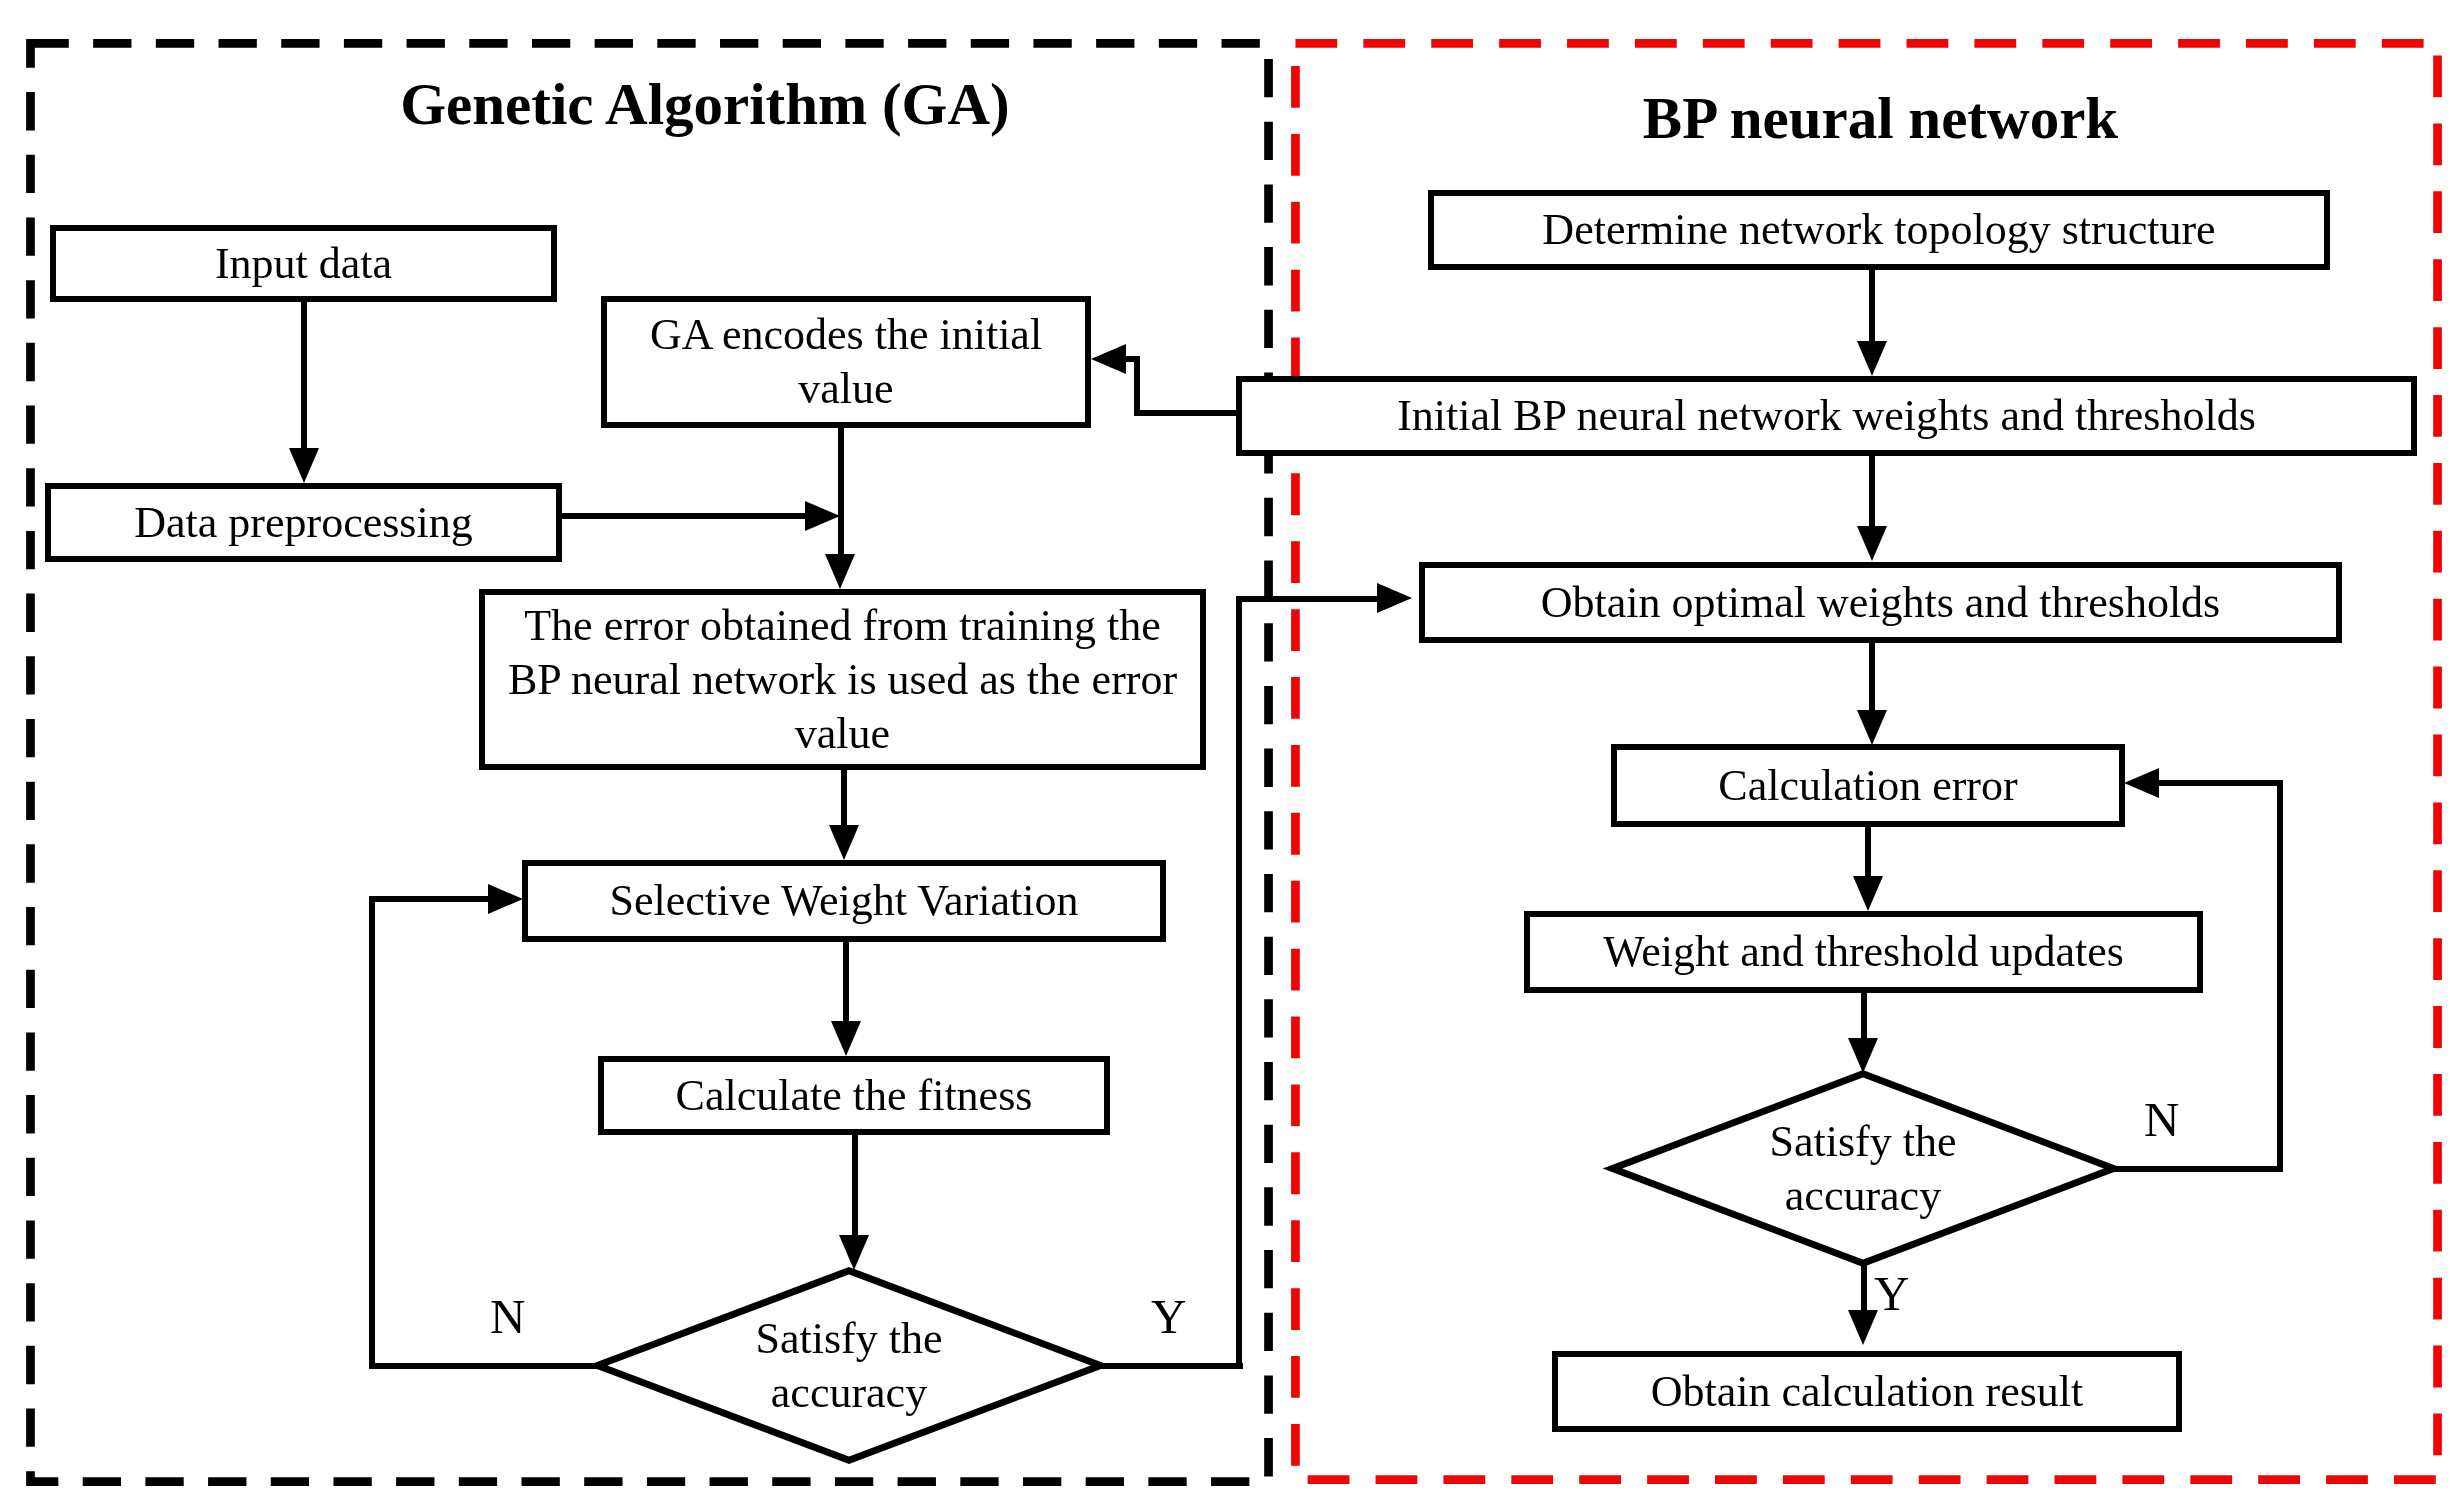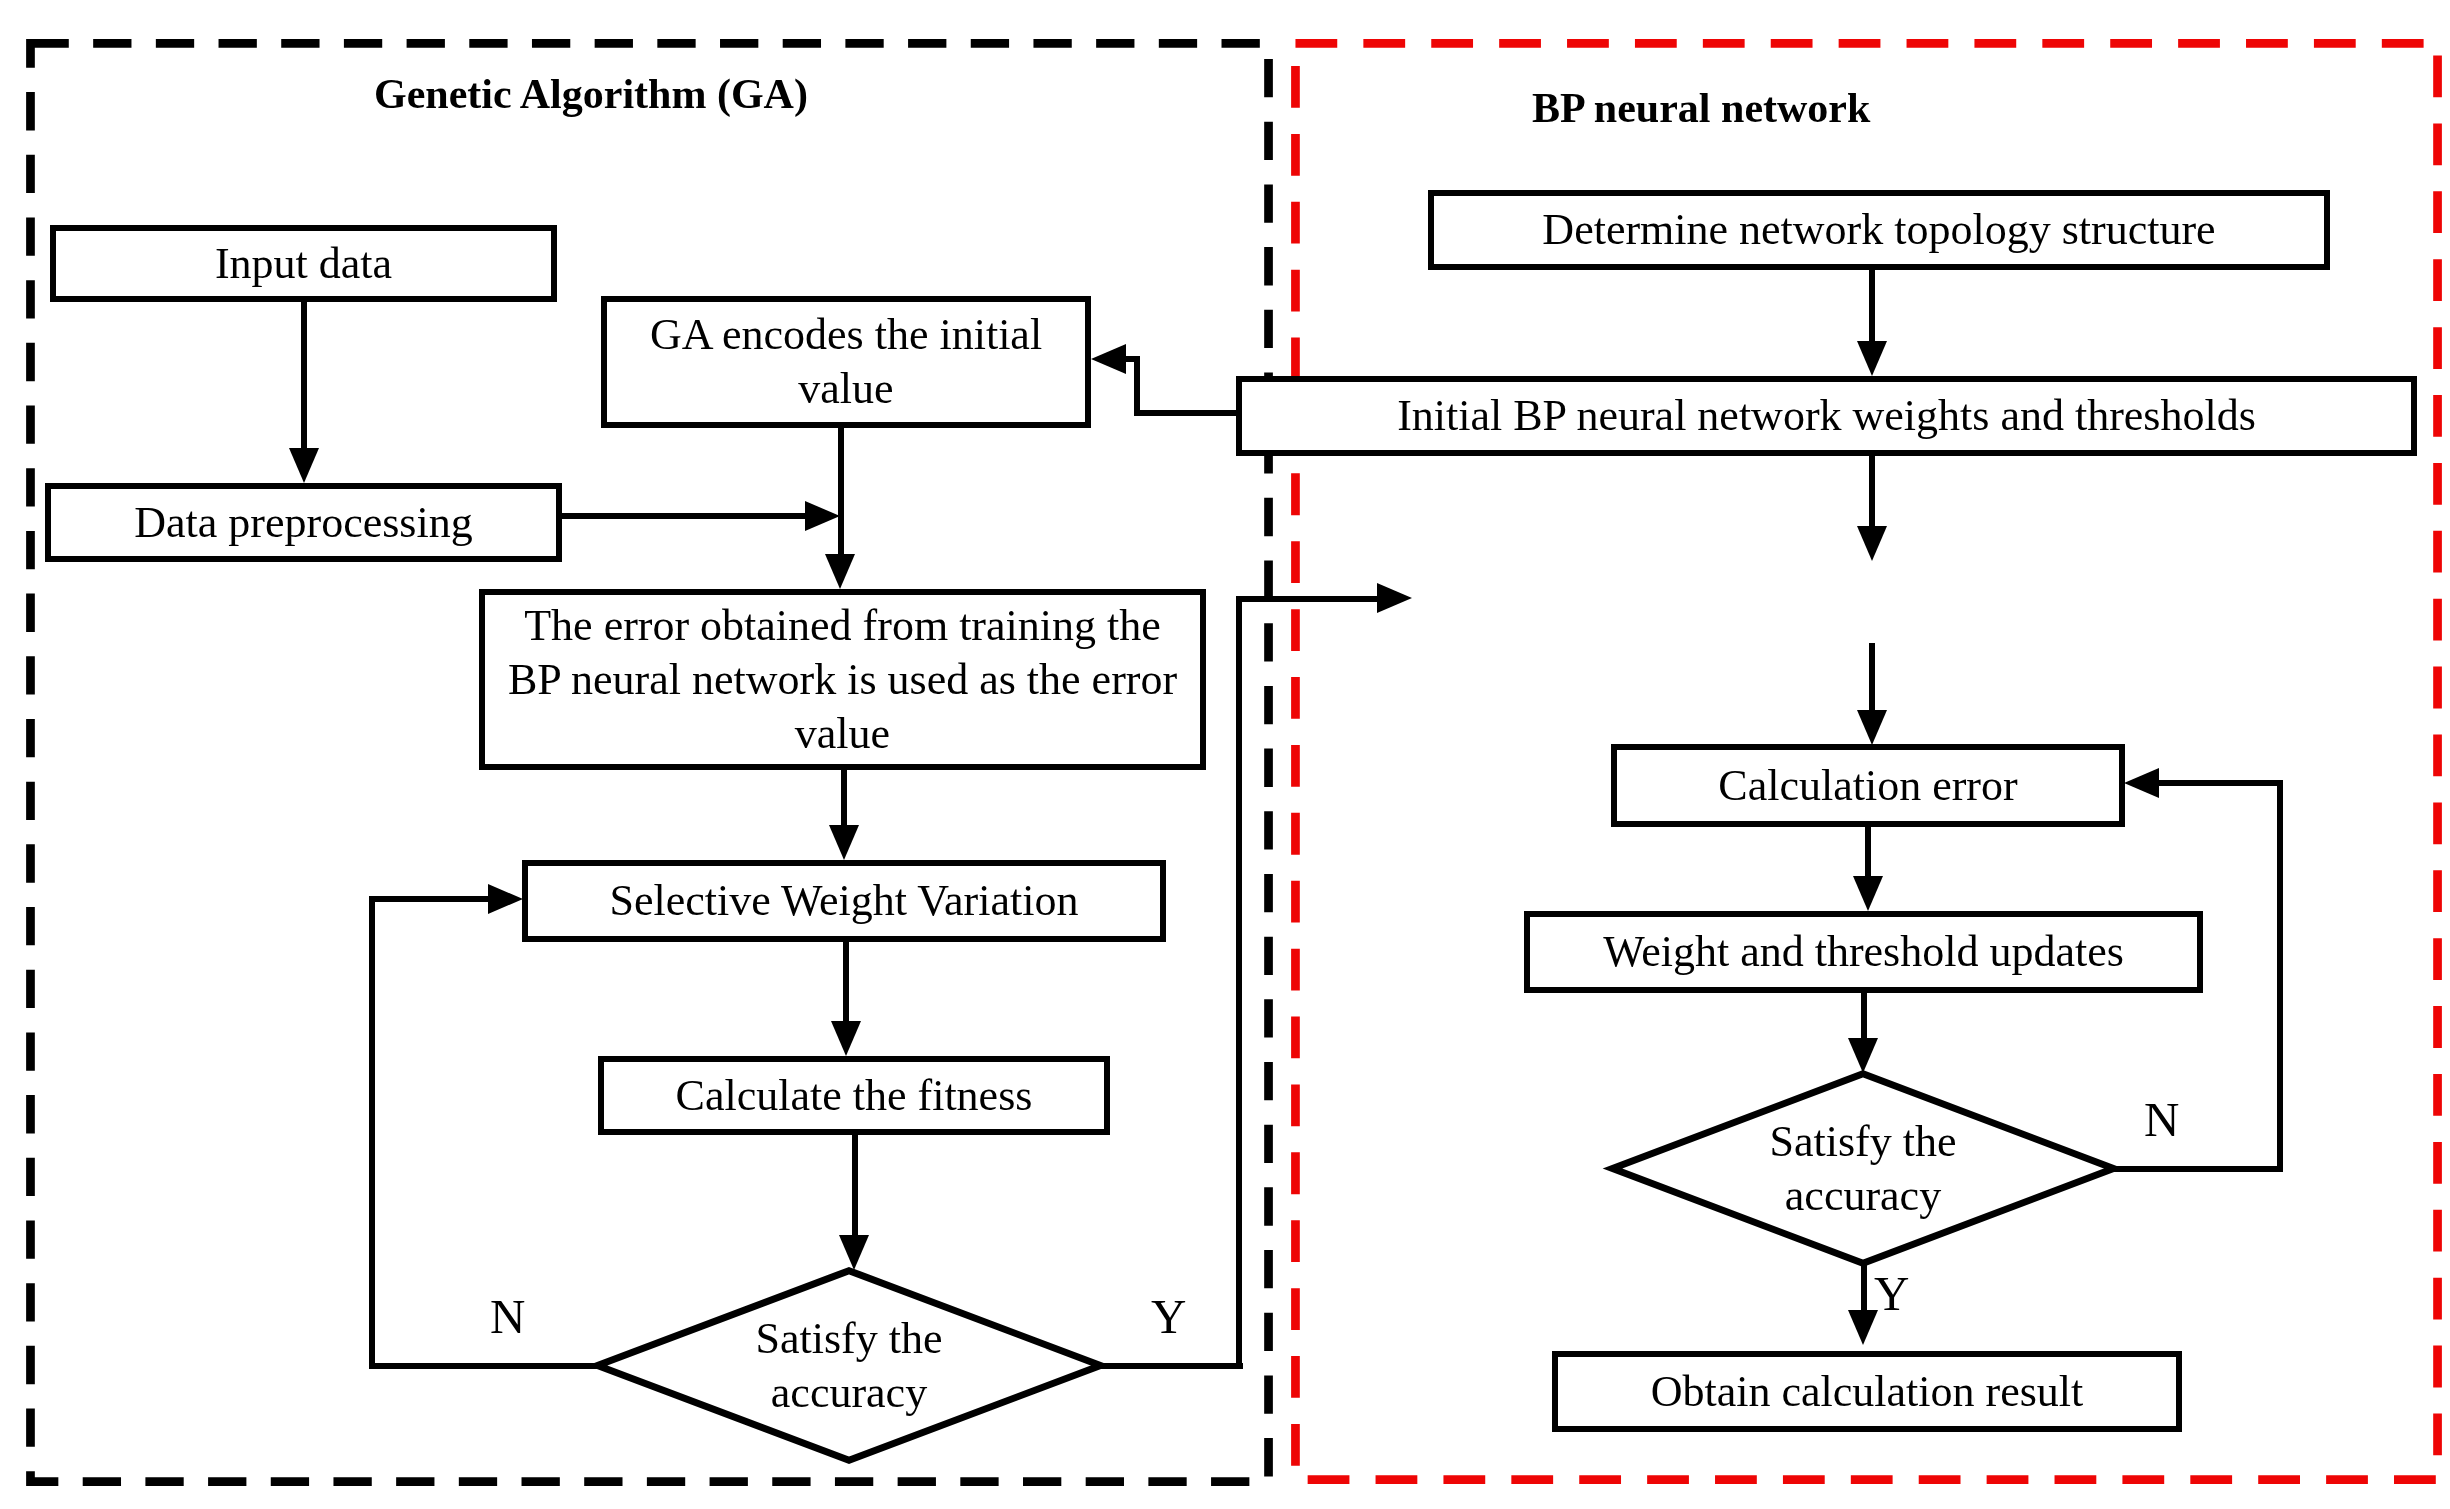--- a/index.html
+++ b/index.html
@@ -9,22 +9,22 @@
     position: relative;
     width: 2450px;
     height: 1510px;
     background: #ffffff;
     overflow: hidden;
   }
   .panel-border { position: absolute; pointer-events: none; }
   .panel-title {
     position: absolute;
     font-weight: bold;
-    font-size: 42px;
-    text-align: left;
+    font-size: 59px;
+    text-align: center;
     white-space: nowrap;
   }
   .node {
     position: absolute;
     background: #ffffff;
     border: 6.1px solid #000;
     display: flex;
     align-items: center;
     justify-content: center;
     text-align: center;
@@ -87,20 +87,21 @@
     <svg width="510" height="197" viewBox="0 0 586 226">
       <polygon points="293,4 582,113 293,222 4,113" fill="#ffffff" stroke="#000000" stroke-width="8"></polygon>
     </svg>
     <div class="diamond-label">Satisfy the accuracy</div>
   </div>
 
   <div class="node" style="left:1428px; top:190px; width:902px; height:80px;">Determine network topology structure</div>
 
   <div class="node" style="left:1236px; top:376px; width:1181px; height:80px;">Initial BP neural network weights and thresholds</div>
 
+  <div class="node" style="left:1419px; top:562px; width:923px; height:81px;">Obtain optimal weights and thresholds</div>
 
   <div class="node" style="left:1611px; top:744px; width:514px; height:83px;">Calculation error</div>
 
   <div class="node" style="left:1524px; top:911px; width:679px; height:82px;">Weight and threshold updates</div>
 
   <div class="diamond-wrap" style="left:1609px; top:1070px; width:508px; height:197px;">
     <svg width="508" height="197" viewBox="0 0 584 226">
       <polygon points="292,4 580,113 292,222 4,113" fill="#ffffff" stroke="#000000" stroke-width="8"></polygon>
     </svg>
     <div class="diamond-label">Satisfy the accuracy</div>

